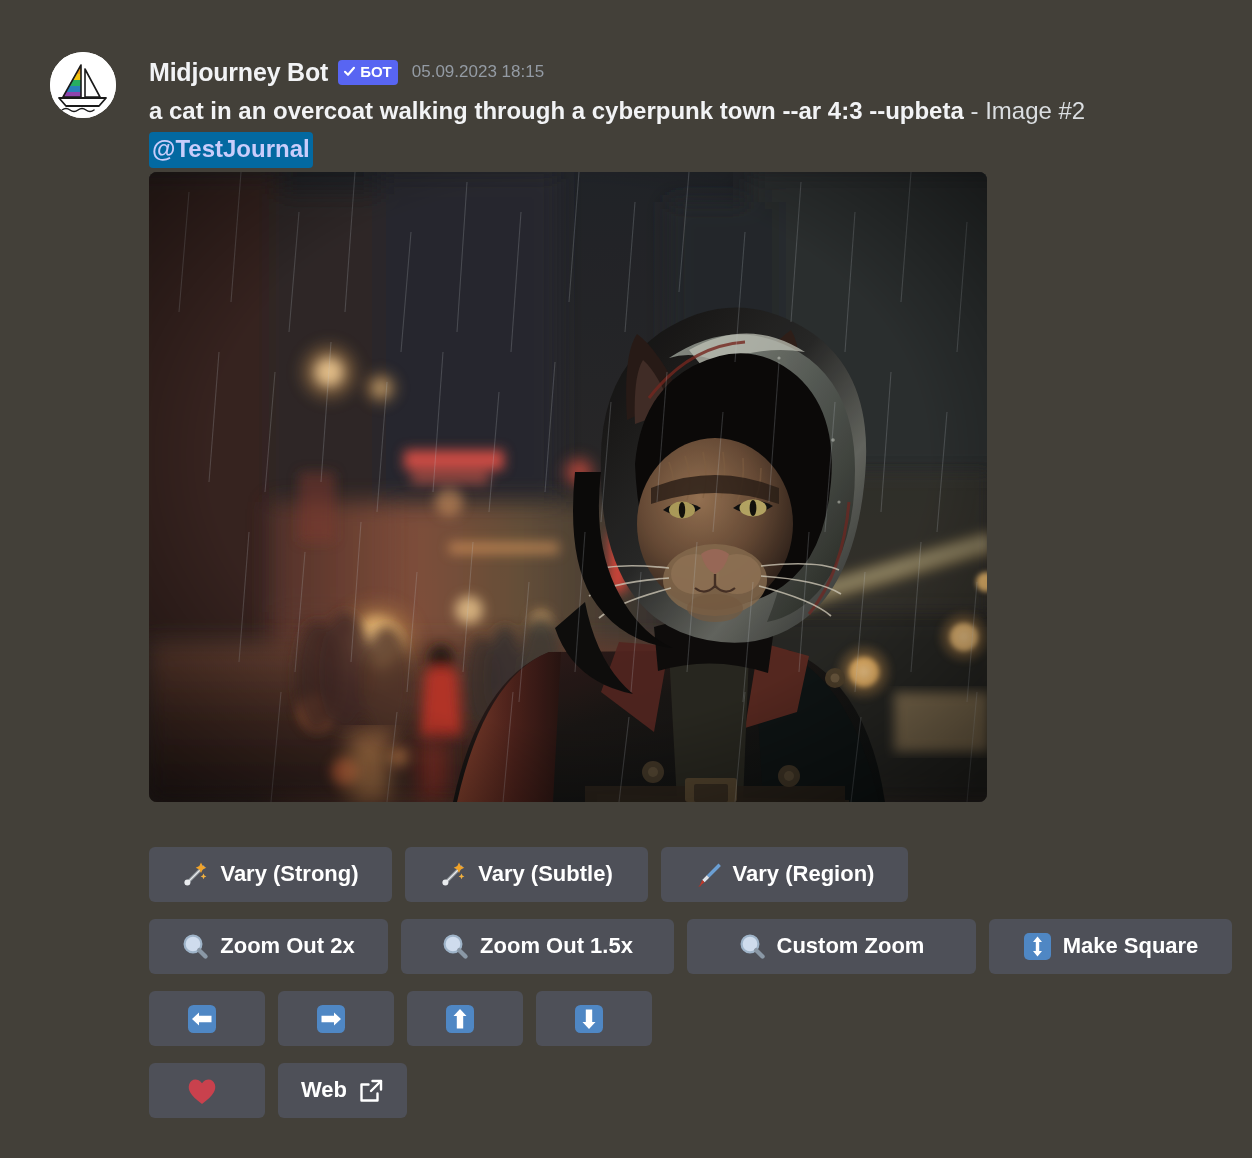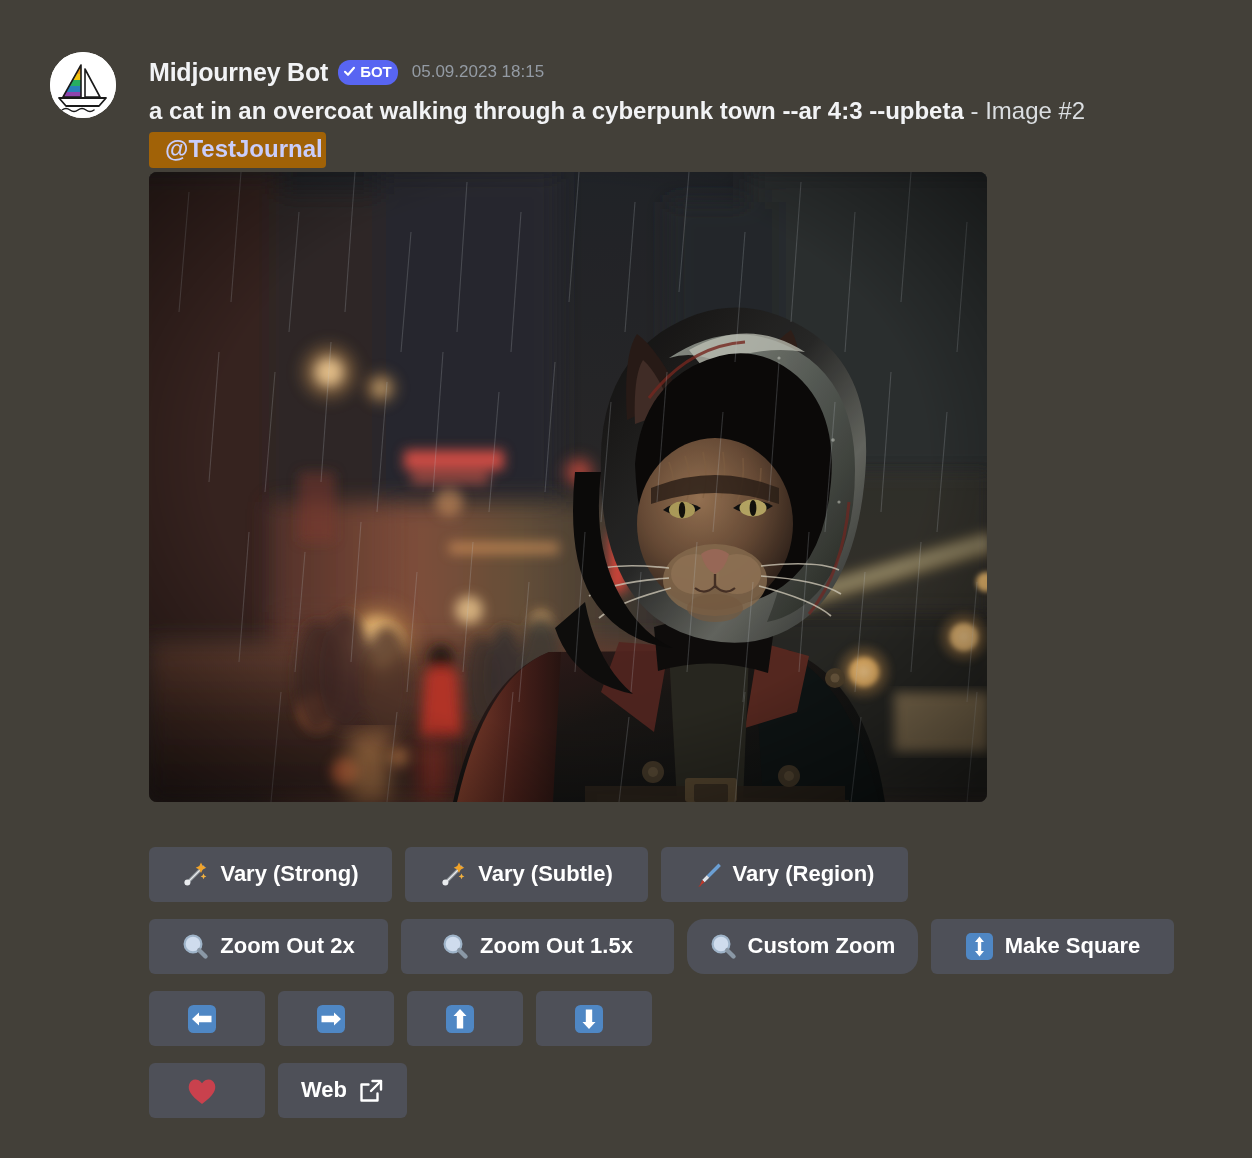--- a/index.html
+++ b/index.html
@@ -43,21 +43,21 @@
     font-weight: 700;
     letter-spacing: -0.2px;
     white-space: nowrap;
   }
   .bot-badge {
     display: inline-flex;
     align-items: center;
     gap: 4px;
     background: #5865f2;
     color: #ffffff;
-    border-radius: 12px;
+    border-radius: 4px;
     padding: 2px 6px 3px 5px;
     font-size: 15px;
     font-weight: 600;
     height: 25px;
     line-height: 1;
   }
   .bot-badge .check {
     display: inline-block;
     width: 13px; height: 13px;
     position: relative;
@@ -87,24 +87,24 @@
     font-weight: 700;
     color: #f2f3f5;
   }
   .prompt-suffix {
     font-weight: 400;
     color: #dbdee1;
   }
   .mention {
     display: inline-block;
     margin-top: 2px;
-    background: #a16207;
+    background: #0369a1;
     color: #c9cdfb;
     border-radius: 4px;
-    padding: 1px 3px 3px 16px;
+    padding: 1px 3px 3px 3px;
     font-size: 24px;
     font-weight: 600;
     line-height: 32px;
   }
 
   
   .image-frame {
     position: absolute;
     left: 149px; top: 172px;
     width: 838px; height: 630px;
@@ -152,21 +152,21 @@
   }
   .btn-icon svg { display: block; }
   .btn-label { display: inline-block; line-height: 1; padding-bottom: 1px; }
 
   
   .w-vary-strong { width: 243px; }
   .w-vary-subtle { width: 243px; }
   .w-vary-region { width: 247px; }
   .w-zoom2x     { width: 239px; }
   .w-zoom15x    { width: 273px; }
-  .w-customzoom { width: 231px; border-radius: 17px; }
+  .w-customzoom { width: 289px; }
   .w-makesquare { width: 243px; }
   .w-arrow      { width: 116px; }
   .w-heart      { width: 116px; }
   .w-web        { width: 129px; }
 </style>
 </head>
 <body>
 
 <div class="message">
 

